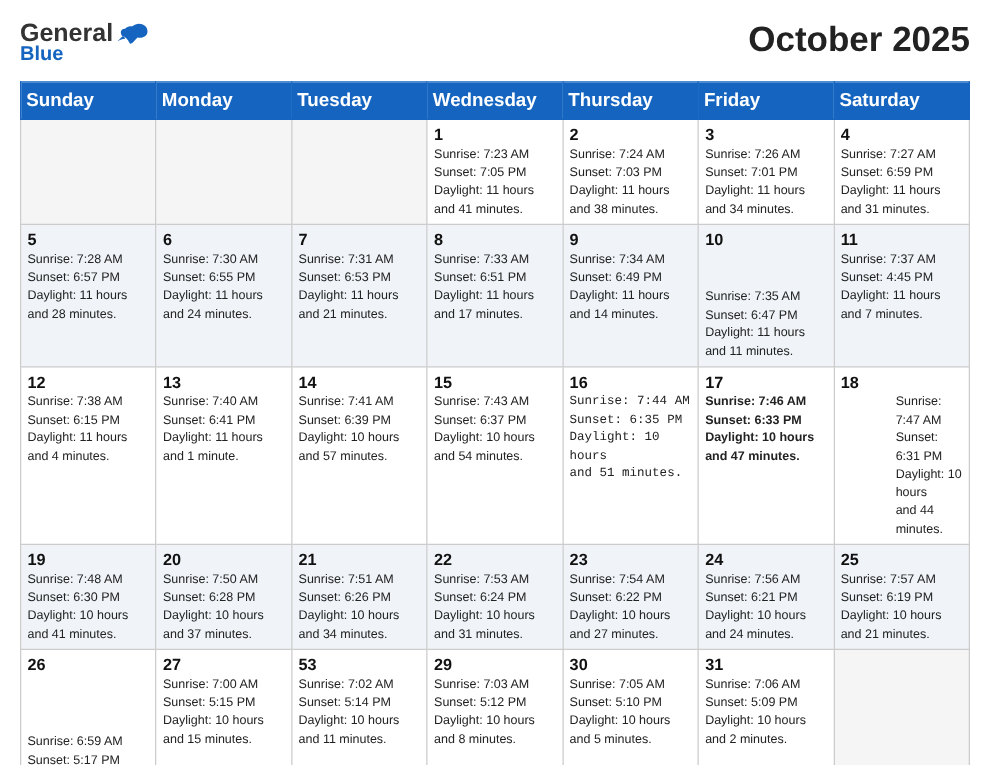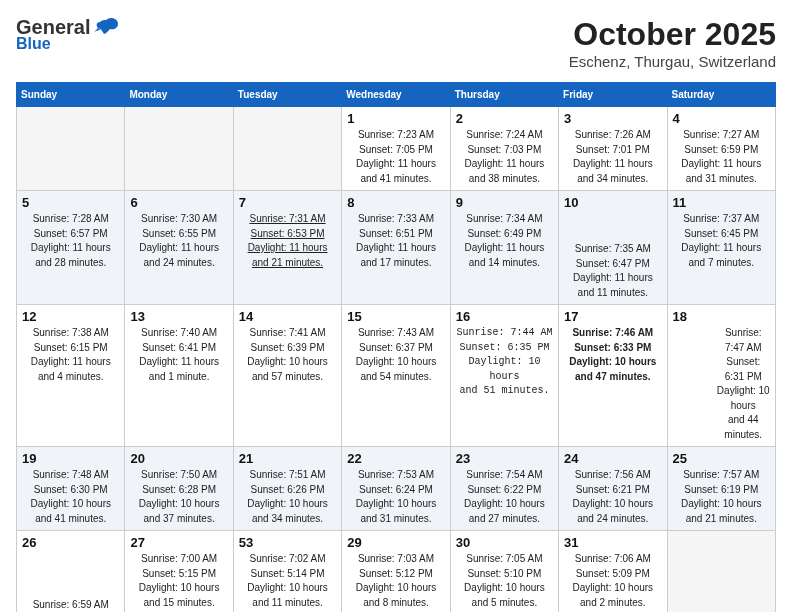--- a/index.html
+++ b/index.html
@@ -16,48 +16,49 @@
       align-items: flex-start;
       margin-bottom: 12px;
     }
     .logo {
       display: flex;
       flex-direction: column;
       align-items: flex-start;
     }
     .logo-text {
       display: flex;
-      align-items: flex-start;
+      align-items: center;
       gap: 2px;
     }
     .logo-bird {
       width: 28px;
       height: 22px;
     }
     .title-area {
       text-align: right;
     }
     .month-title {
-      font-size: 32px;
+      font-size: 28px;
       font-weight: bold;
       color: #222;
+      text-align: center;
     }
     .location {
       font-size: 15px;
       color: #444;
     }
     .calendar {
       width: 100%;
       border-collapse: collapse;
       border: 1px solid #ccc;
     }
     .calendar th {
       background-color: #1565c0;
       color: #fff;
-      font-size: 10px;
+      font-size: 15px;
       font-weight: bold;
       padding: 6px 4px;
       text-align: left;
       border: 1px solid #1565c0;
     }
     .calendar td {
       vertical-align: top;
       border: 1px solid #ccc;
       padding: 4px 5px;
       width: 108px;
@@ -72,21 +73,20 @@
     .day-number {
       font-size: 13px;
       font-weight: bold;
       margin-bottom: 2px;
       color: #111;
     }
     .day-info {
       font-size: 10px;
       line-height: 1.45;
       color: #222;
-      text-align: center;
     }
     .row-alt td {
       background: #f0f4f8;
     }
   </style>
 </head>
 <body>
 
 <div class="header">
   <div class="logo">
@@ -94,21 +94,20 @@
       <span style="font-size:20px;font-weight:bold;color:#333;">General</span>
       <svg class="logo-bird" viewBox="0 0 28 22" xmlns="http://www.w3.org/2000/svg">
         <path d="M14 4 C18 0 26 2 26 8 C26 12 22 14 18 13 C16 15 14 18 12 18 C10 14 8 12 6 12 C4 10 4 6 8 6 C10 4 12 4 14 4Z" fill="#1565c0"></path>
         <path d="M6 12 C4 14 2 16 2 16 C4 15 6 14 8 14 C8 13 7 12 6 12Z" fill="#1565c0"></path>
       </svg>
     </div>
     <span style="font-size:16px;font-weight:bold;color:#1565c0;margin-top:-4px;">Blue</span>
   </div>
   <div class="title-area">
     <div class="month-title">October 2025</div>
-    <div class="location">Eschenz, Thurgau, Switzerland</div>
   </div>
 </div>
 
 <table class="calendar">
   <thead>
     <tr>
     <th>Sunday</th>
         <th>Monday</th>
         <th>Tuesday</th>
         <th>Wednesday</th>
@@ -161,21 +160,21 @@
         </td>
         <td>
           <div class="day-number">6</div>
           <div class="day-info" style="white-space: pre-line;">Sunrise: 7:30 AM
 Sunset: 6:55 PM
 Daylight: 11 hours
 and 24 minutes.</div>
         </td>
         <td>
           <div class="day-number">7</div>
-          <div class="day-info" style="white-space: pre-line; text-decoration: underline;">Sunrise: 7:31 AM
+          <div class="day-info" style="white-space: pre-line;">Sunrise: 7:31 AM
 Sunset: 6:53 PM
 Daylight: 11 hours
 and 21 minutes.</div>
         </td>
         <td>
           <div class="day-number">8</div>
           <div class="day-info" style="white-space: pre-line;">Sunrise: 7:33 AM
 Sunset: 6:51 PM
 Daylight: 11 hours
 and 17 minutes.</div>
@@ -190,21 +189,21 @@
         <td>
           <div class="day-number">10</div>
           <div class="day-info" style="white-space: pre-line; margin-top: 32px;">Sunrise: 7:35 AM
 Sunset: 6:47 PM
 Daylight: 11 hours
 and 11 minutes.</div>
         </td>
         <td>
           <div class="day-number">11</div>
           <div class="day-info" style="white-space: pre-line;">Sunrise: 7:37 AM
-Sunset: 6:45 PM
+Sunset: 4:45 PM
 Daylight: 11 hours
 and 7 minutes.</div>
         </td>
       </tr>
       <tr>
         <td>
           <div class="day-number">12</div>
           <div class="day-info" style="white-space: pre-line;">Sunrise: 7:38 AM
 Sunset: 6:15 PM
 Daylight: 11 hours

